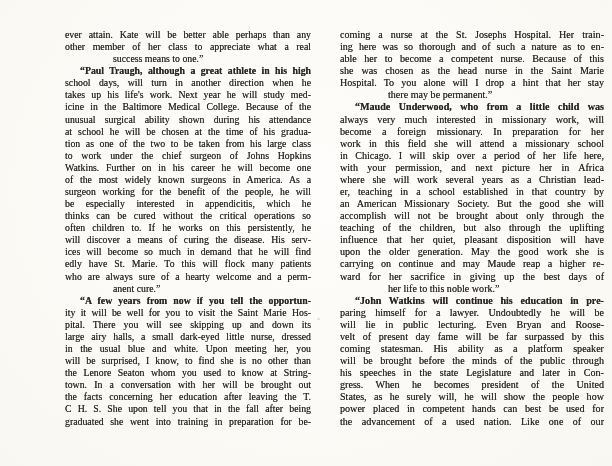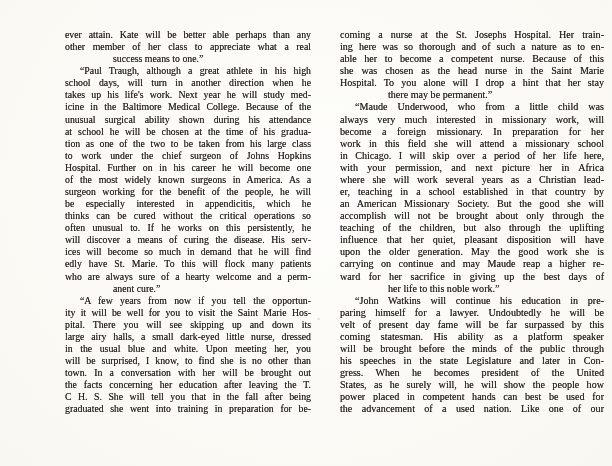--- a/index.html
+++ b/index.html
@@ -38,21 +38,21 @@
     font-size: 10.1px;
   }
   .line {
     height: var(--lh);
     line-height: var(--lh);
     text-align: justify;
     text-align-last: justify;
     white-space: normal;
     overflow: visible;
   }
-  .line.indent { text-indent: 15px; }
+  .line.indent { text-indent: 15px; font-weight: bold; }
   .line.nojust { text-align-last: left; padding-left: 48px; }
   .speck {
     position: absolute;
     background: rgba(180,172,160,0.35);
     border-radius: 1px;
   }
   .speck-1 { left: 317px; top: 318px; width: 3px; height: 2px; }
   .speck-2 { left: 310px; top: 251px; width: 2px; height: 2px; }
 </style>
 </head>
@@ -64,40 +64,41 @@
       <div class="line">other member of her class to appreciate what a real</div>
       <div class="line nojust">success means to one.”</div>
       <div class="line indent">“Paul Traugh, although a great athlete in his high</div>
       <div class="line">school days, will turn in another direction when he</div>
       <div class="line">takes up his life's work.  Next year he will study med-</div>
       <div class="line">icine in the Baltimore Medical College.  Because of the</div>
       <div class="line">unusual surgical ability shown during his attendance</div>
       <div class="line">at school he will be chosen at the time of his gradua-</div>
       <div class="line">tion as one of the two to be taken from his large class</div>
       <div class="line">to work under the chief surgeon of Johns Hopkins</div>
-      <div class="line">Hospital.  Further on in his career he will become one</div>
+      <div class="line">Watkins.  Further on in his career he will become one</div>
       <div class="line">of the most widely known surgeons in America.  As a</div>
       <div class="line">surgeon working for the benefit of the people, he will</div>
       <div class="line">be especially interested in appendicitis, which he</div>
       <div class="line">thinks can be cured without the critical operations so</div>
-      <div class="line">often unusual to.  If he works on this persistently, he</div>
+      <div class="line">often children to.  If he works on this persistently, he</div>
       <div class="line">will discover a means of curing the disease.  His serv-</div>
       <div class="line">ices will become so much in demand that he will find</div>
       <div class="line">edly have St. Marie.  To this will flock many patients</div>
       <div class="line">who are always sure of a hearty welcome and a perm-</div>
       <div class="line nojust">anent cure.”</div>
       <div class="line indent">“A few years from now if you tell the opportun-</div>
       <div class="line">ity it will be well for you to visit the Saint Marie Hos-</div>
       <div class="line">pital.  There you will see skipping up and down its</div>
       <div class="line">large airy halls, a small dark-eyed little nurse, dressed</div>
       <div class="line">in the usual blue and white.  Upon meeting her, you</div>
       <div class="line">will be surprised, I know, to find she is no other than</div>
+      <div class="line">the Lenore Seaton whom you used to know at String-</div>
       <div class="line">town.  In a conversation with her will be brought out</div>
       <div class="line">the facts concerning her education after leaving the T.</div>
-      <div class="line">C H. S.  She will tell you that in the fall after being</div>
+      <div class="line">C H. S.  She upon tell you that in the fall after being</div>
       <div class="line">graduated she went into training in preparation for be-</div>
     </div>
   <div class="col col-right">
       <div class="line">coming a nurse at the St. Josephs Hospital.  Her train-</div>
       <div class="line">ing here was so thorough and of such a nature as to en-</div>
       <div class="line">able her to become a competent nurse.  Because of this</div>
       <div class="line">she was chosen as the head nurse in the Saint Marie</div>
       <div class="line">Hospital.  To you alone will I drop a hint that her stay</div>
       <div class="line nojust">there may be permanent.”</div>
       <div class="line indent">“Maude Underwood, who from a little child was</div>
@@ -111,20 +112,21 @@
       <div class="line">an American Missionary Society.  But the good she will</div>
       <div class="line">accomplish will not be brought about only through the</div>
       <div class="line">teaching of the children, but also through the uplifting</div>
       <div class="line">influence that her quiet, pleasant disposition will have</div>
       <div class="line">upon the older generation.  May the good work she is</div>
       <div class="line">carrying on continue and may Maude reap a higher re-</div>
       <div class="line">ward for her sacrifice in giving up the best days of</div>
       <div class="line nojust">her life to this noble work.”</div>
       <div class="line indent">“John Watkins will continue his education in pre-</div>
       <div class="line">paring himself for a lawyer.  Undoubtedly he will be</div>
+      <div class="line">will lie in public lecturing.  Even Bryan and Roose-</div>
       <div class="line">velt of present day fame will be far surpassed by this</div>
       <div class="line">coming statesman.  His ability as a platform speaker</div>
       <div class="line">will be brought before the minds of the public through</div>
       <div class="line">his speeches in the state Legislature and later in Con-</div>
       <div class="line">gress.  When he becomes president of the United</div>
       <div class="line">States, as he surely will, he will show the people how</div>
       <div class="line">power placed in competent hands can best be used for</div>
       <div class="line">the advancement of a used nation.  Like one of our</div>
     </div>
   <div class="speck speck-1"></div>

